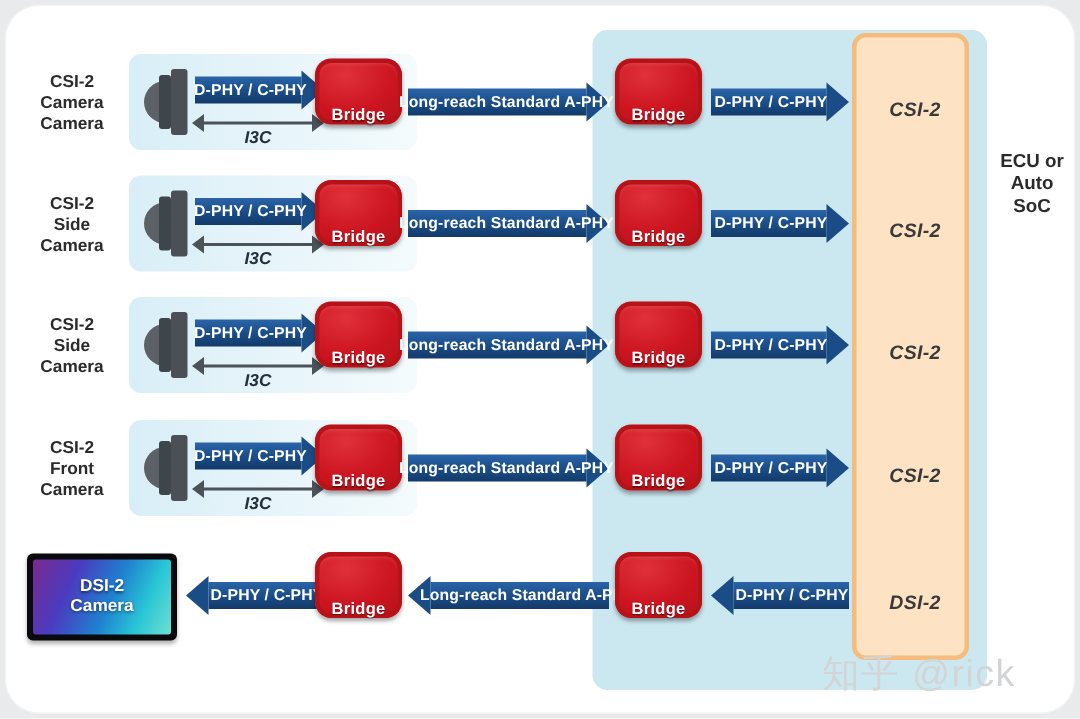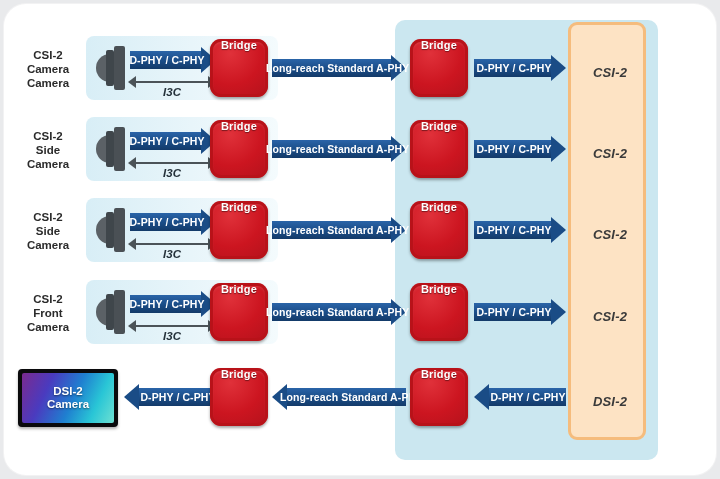--- a/index.html
+++ b/index.html
@@ -65,25 +65,25 @@
     position:absolute;left:10px;top:4px;width:8px;height:36px;
     background:#3f464b;border-radius:2px;
   }
   .camera .body{
     position:absolute;left:18px;top:0px;width:11px;height:44px;
     background:#4a5055;border-radius:2px;
   }
 
   
   .bridge{
-    position:absolute;width:58px;height:58px;border-radius:11px;
+    position:absolute;width:58px;height:44px;border-radius:11px;
     background:radial-gradient(120% 120% at 35% 25%,#e0313a 0%,#cc1520 45%,#a8111a 100%);
     box-shadow:inset 0 0 0 3px #b81219, inset 0 2px 4px rgba(255,255,255,.35),
                0 2px 3px rgba(0,0,0,.35);
-    display:flex;align-items:flex-start;justify-content:center;
+    display:flex;align-items:flex-end;justify-content:center;
   }
   .bridge span{
     color:#ffffff;font-weight:bold;font-size:11px;letter-spacing:.2px;
     text-shadow:0 1px 1px rgba(0,0,0,.45);
   }
 
   
   .arrow{position:absolute;height:18px;display:block;}
   .arrow .shaft{
     position:absolute;top:0;height:18px;background:#1a4c86;
@@ -152,20 +152,25 @@
   <div class="soc-panel"></div>
 
   <div class="orange-stack">
     <div class="orange-label" style="top:40px;">CSI-2</div>
     <div class="orange-label" style="top:121px;">CSI-2</div>
     <div class="orange-label" style="top:202px;">CSI-2</div>
     <div class="orange-label" style="top:284px;">CSI-2</div>
     <div class="orange-label" style="top:369px;">DSI-2</div>
   </div>
 
+  <div class="ecu">
+    <div>ECU or</div>
+    <div>Auto</div>
+    <div>SoC</div>
+  </div>
 
   <div class="cam-label" style="top:48px;">
     <div>CSI-2</div>
     <div>Camera</div>
     <div>Camera</div>
   </div>
   <div class="cam-panel" style="top:36px;"></div>
   <div class="camera" style="left:96px;top:46px;">
     <div class="lens"></div>
       <div class="mid"></div>
@@ -339,13 +344,14 @@
   </div>
   <div class="bridge" style="left:410px;top:368px;">
     <span>Bridge</span>
   </div>
   <div class="arrow left" style="left:474px;top:388px;width:92px;">
     <div class="shaft" style="left:15px;right:0;"></div>
     <div class="head" style="left:0;"></div>
     <div class="atext" style="left:8px;width:92px;">D-PHY / C-PHY</div>
   </div>
 
+  <div class="watermark">知乎 @rick</div>
 </div>
 
 </body></html>

